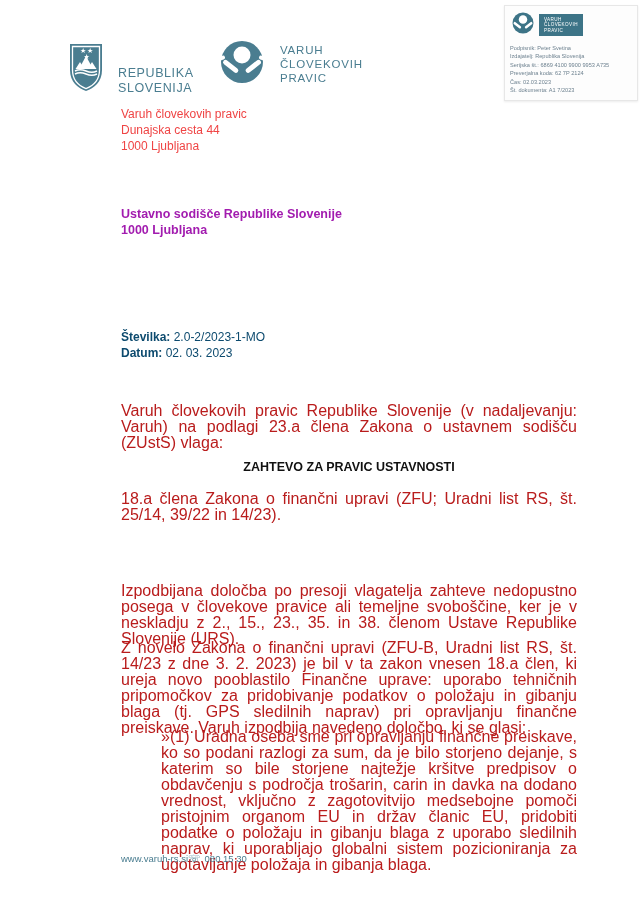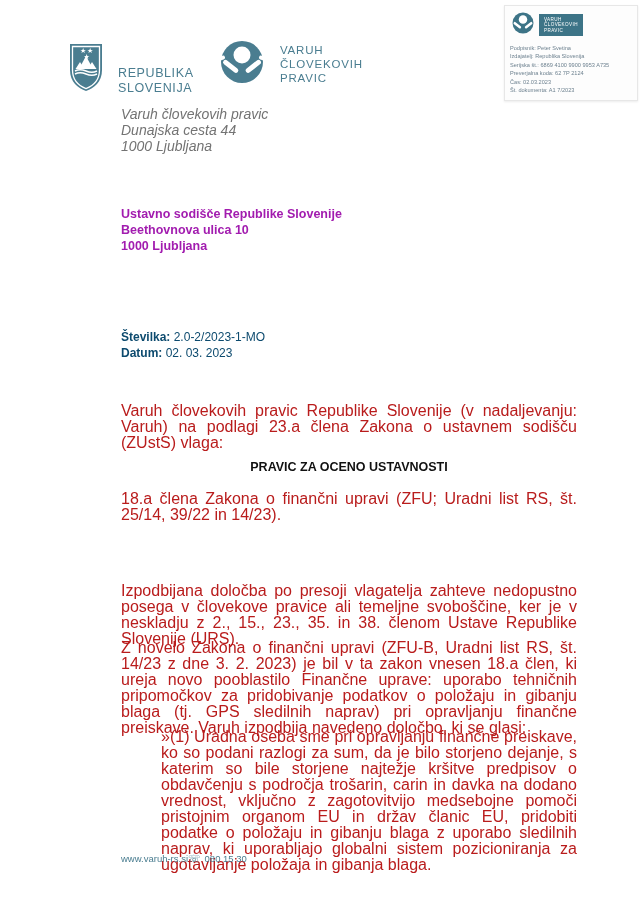--- a/index.html
+++ b/index.html
@@ -15,21 +15,21 @@
   
   .stamp { position:absolute; left:504px; top:5px; width:134px; height:96px;
            background:#fdfdfd; border:1px solid #e7e7e7; box-shadow:0 1px 2px rgba(0,0,0,0.08);
            padding:4px 5px; }
   .stamp-head { display:flex; align-items:center; gap:3px; margin-bottom:4px; }
   .stamp-banner { background:#3d7487; color:#fff; font-size:4.6px; line-height:5.6px;
                   letter-spacing:0.4px; padding:3px 5px; }
   .stamp-lines { font-size:5.6px; line-height:8.4px; color:#6e8290; white-space:nowrap; overflow:hidden; }
 
   
-  .sender { position:absolute; left:121px; top:106px; color:#737373; font-size:14px; line-height:16px;font-style:italic; }
+  .sender { position:absolute; left:121px; top:106px; color:#ef4444; font-size:12px; line-height:16px; }
   .recipient { position:absolute; left:121px; top:206px; color:#a21caf; font-weight:bold; font-size:12.5px; line-height:16px; }
 
   .meta { position:absolute; left:121px; top:329px; font-size:12px; line-height:16px; color:#0c4a6e; }
   .meta b { font-weight:bold; }
 
   
   .bodycol { position:absolute; left:121px; width:456px; color:#b91c1c; font-size:16px; line-height:16px; }
   .jtext { text-align:justify; }
   .center-h { text-align:center; font-weight:bold; color:#111; }
   .quote { padding-left:40px; }
@@ -111,32 +111,31 @@
   </div>
 
   <div class="sender">
     <div>Varuh človekovih pravic</div>
     <div>Dunajska cesta  44</div>
     <div>1000 Ljubljana</div>
   </div>
 
   <div class="recipient">
     <div>Ustavno sodišče Republike Slovenije</div>
-    <div>Beethovnova ulica 10</div>
     <div>1000 Ljubljana</div>
   </div>
 
   <div class="meta">
     <div><b>Številka:</b><span> 2.0-2/2023-1-MO</span></div>
     <div><b>Datum:</b><span> 02. 03. 2023</span></div>
   </div>
 
   <div class="bodycol jtext" style="top:403px;">Varuh človekovih pravic Republike Slovenije (v nadaljevanju: Varuh) na podlagi 23.a člena Zakona o ustavnem sodišču (ZUstS) vlaga:</div>
 
-  <div class="bodycol center-h" style="top:459px; font-size:12.5px;">PRAVIC ZA OCENO USTAVNOSTI</div>
+  <div class="bodycol center-h" style="top:459px; font-size:12.5px;">ZAHTEVO ZA PRAVIC USTAVNOSTI</div>
 
   <div class="bodycol jtext" style="top:491px;">18.a člena Zakona o finančni upravi (ZFU; Uradni list RS, št. 25/14, 39/22 in 14/23).</div>
 
   <div class="bodycol jtext" style="top:539px;margin-top:44px;">Izpodbijana določba po presoji vlagatelja zahteve nedopustno posega v človekove pravice ali temeljne svoboščine, ker je v neskladju z 2., 15., 23., 35. in 38. členom Ustave Republike Slovenije (URS).</div>
 
 
   <div class="bodycol jtext" style="top:640px;">Z novelo Zakona o finančni upravi (ZFU-B, Uradni list RS, št. 14/23 z dne 3. 2. 2023) je bil v ta zakon vnesen 18.a člen, ki ureja novo pooblastilo Finančne uprave: uporabo tehničnih pripomočkov za pridobivanje podatkov o položaju in gibanju blaga (tj. GPS sledilnih naprav) pri opravljanju finančne preiskave. Varuh izpodbija navedeno določbo, ki se glasi:</div>
 
   <div class="bodycol jtext quote" style="top:729px;">»(1) Uradna oseba sme pri opravljanju finančne preiskave, ko so podani razlogi za sum, da je bilo storjeno dejanje, s katerim so bile storjene najtežje kršitve predpisov o obdavčenju s področja trošarin, carin in davka na dodano vrednost, vključno z zagotovitvijo medsebojne pomoči pristojnim organom EU in držav članic EU, pridobiti podatke o položaju in gibanju blaga z uporabo sledilnih naprav, ki uporabljajo globalni sistem pozicioniranja za ugotavljanje položaja in gibanja blaga.</div>
 

